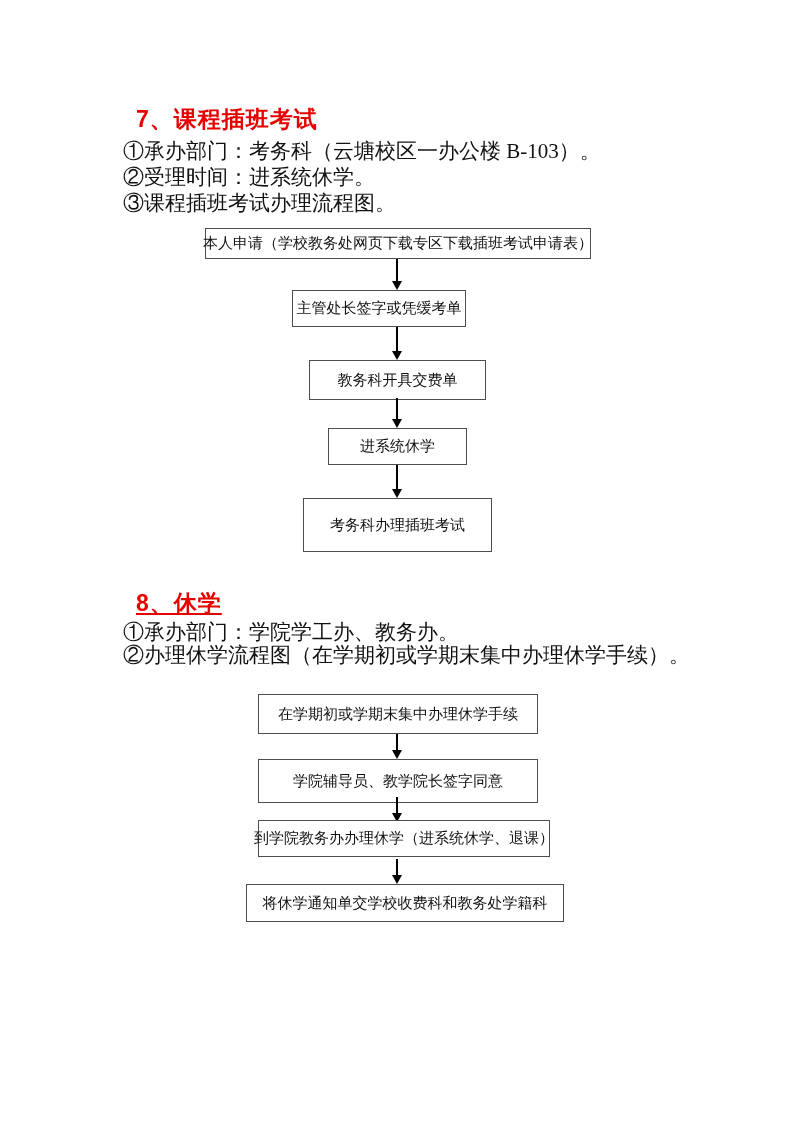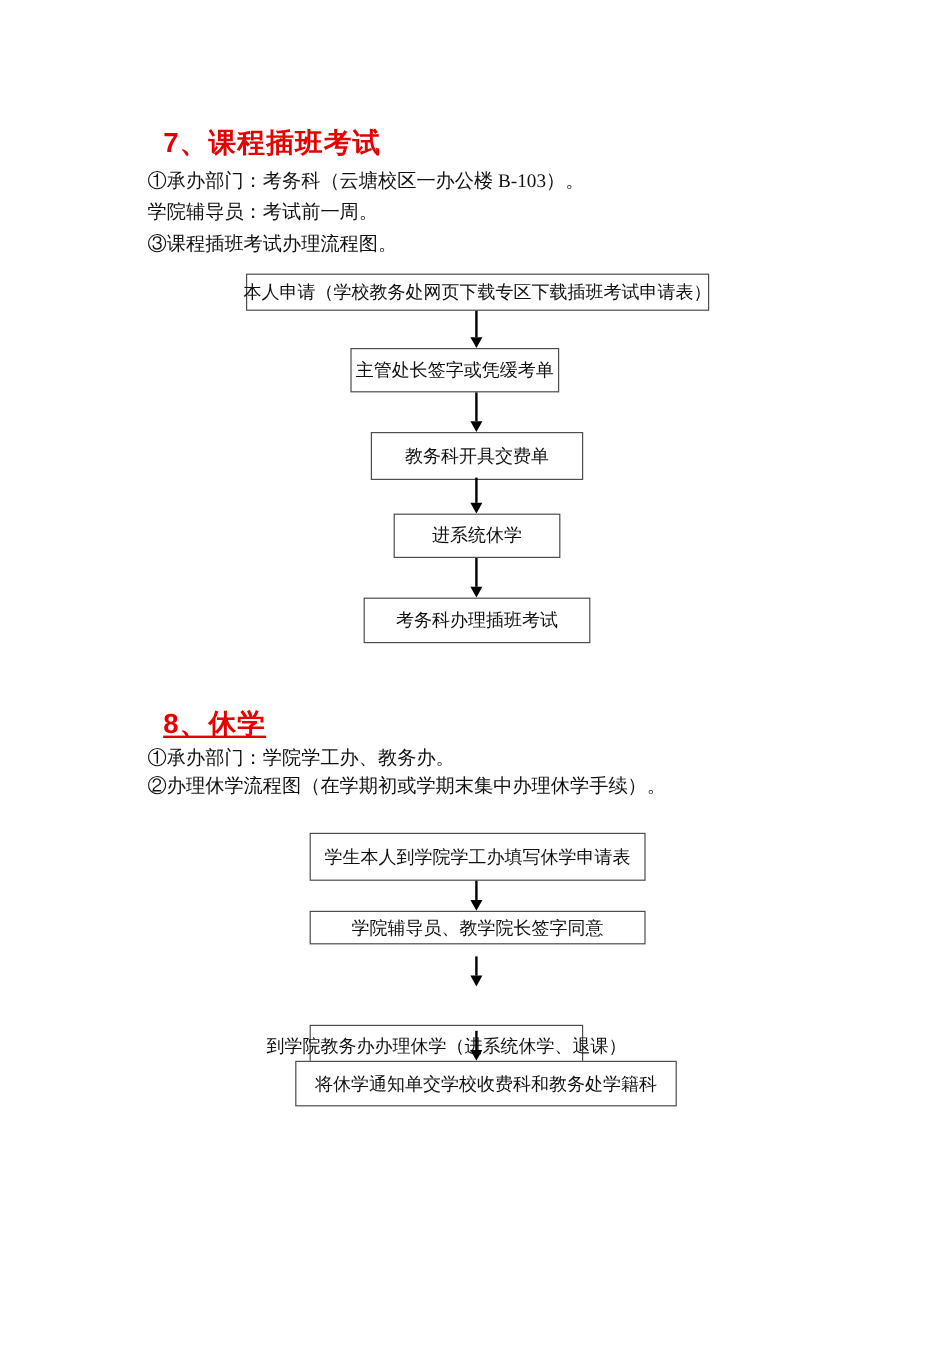--- a/index.html
+++ b/index.html
@@ -21,21 +21,21 @@
     font-family: "Liberation Sans", "DejaVu Sans", sans-serif;
     font-weight: bold;
     font-size: 23px;
     line-height: 26px;
     color: var(--accent, #e60000);
     letter-spacing: 1px;
     white-space: nowrap;
   }
   .bodyline {
     position: absolute;
-    font-size: 16px;
+    font-size: 21px;
     line-height: 21px;
     white-space: nowrap;
   }
   .fbox {
     position: absolute;
     box-sizing: border-box;
     border: 1px solid var(--box-border, #4d4d4d);
     background: #ffffff;
     display: flex;
     align-items: center;
@@ -65,21 +65,21 @@
   }
 </style>
 </head>
 <body>
 
 <div class="page">
 
   <div class="heading" style="left:136px; top:106px;">7、课程插班考试</div>
 
   <div class="bodyline" style="left:123px; top:141px;">①承办部门：考务科（云塘校区一办公楼 B-103）。</div>
-  <div class="bodyline" style="left:123px; top:167px;">学院辅导员：考试前一周。</div>
+  <div class="bodyline" style="left:123px; top:167px;">②受理时间：进系统休学。</div>
   <div class="bodyline" style="left:123px; top:193px;">③课程插班考试办理流程图。</div>
 
   <div class="fbox" style="left:205px; top:228px; width:386px; height:31px;">本人申请（学校教务处网页下载专区下载插班考试申请表）</div>
 
   <div class="arrow" style="left:391px; top:259px; height:31px;">
     <div class="stem"></div>
     <div class="head"></div>
   </div>
 
   <div class="fbox" style="left:292px; top:290px; width:174px; height:37px;">主管处长签字或凭缓考单</div>
@@ -96,42 +96,42 @@
     <div class="head"></div>
   </div>
 
   <div class="fbox" style="left:328px; top:428px; width:139px; height:37px;">进系统休学</div>
 
   <div class="arrow" style="left:391px; top:465px; height:33px;">
     <div class="stem"></div>
     <div class="head"></div>
   </div>
 
-  <div class="fbox" style="left:303px; top:498px; width:189px; height:38px;">考务科办理插班考试</div>
+  <div class="fbox" style="left:303px; top:498px; width:189px; height:54px;">考务科办理插班考试</div>
 
   <div class="heading" style="left:136px; top:590px;text-decoration:underline;">8、休学</div>
 
   <div class="bodyline" style="left:123px; top:645px;">②办理休学流程图（在学期初或学期末集中办理休学手续）。</div>
   <div class="bodyline" style="left:123px; top:622px;">①承办部门：学院学工办、教务办。</div>
 
-  <div class="fbox" style="left:258px; top:694px; width:280px; height:40px;">学生本人到学院学工办填写休学申请表</div>
+  <div class="fbox" style="left:258px; top:694px; width:280px; height:40px;">在学期初或学期末集中办理休学手续</div>
 
   <div class="arrow" style="left:391px; top:734px; height:25px;">
     <div class="stem"></div>
     <div class="head"></div>
   </div>
 
-  <div class="fbox" style="left:258px; top:759px; width:280px; height:28px;">学院辅导员、教学院长签字同意</div>
+  <div class="fbox" style="left:258px; top:759px; width:280px; height:44px;">学院辅导员、教学院长签字同意</div>
 
   <div class="arrow" style="left:391px; top:797px; height:25px;">
     <div class="stem"></div>
     <div class="head"></div>
   </div>
 
-  <div class="fbox" style="left:258px; top:854px; width:228px; height:37px;">到学院教务办办理休学（进系统休学、退课）</div>
+  <div class="fbox" style="left:258px; top:820px; width:292px; height:37px;">到学院教务办办理休学（进系统休学、退课）</div>
 
   <div class="arrow" style="left:391px; top:859px; height:25px;">
     <div class="stem"></div>
     <div class="head"></div>
   </div>
 
   <div class="fbox" style="left:246px; top:884px; width:318px; height:38px;">将休学通知单交学校收费科和教务处学籍科</div>
 
 </div>
 

